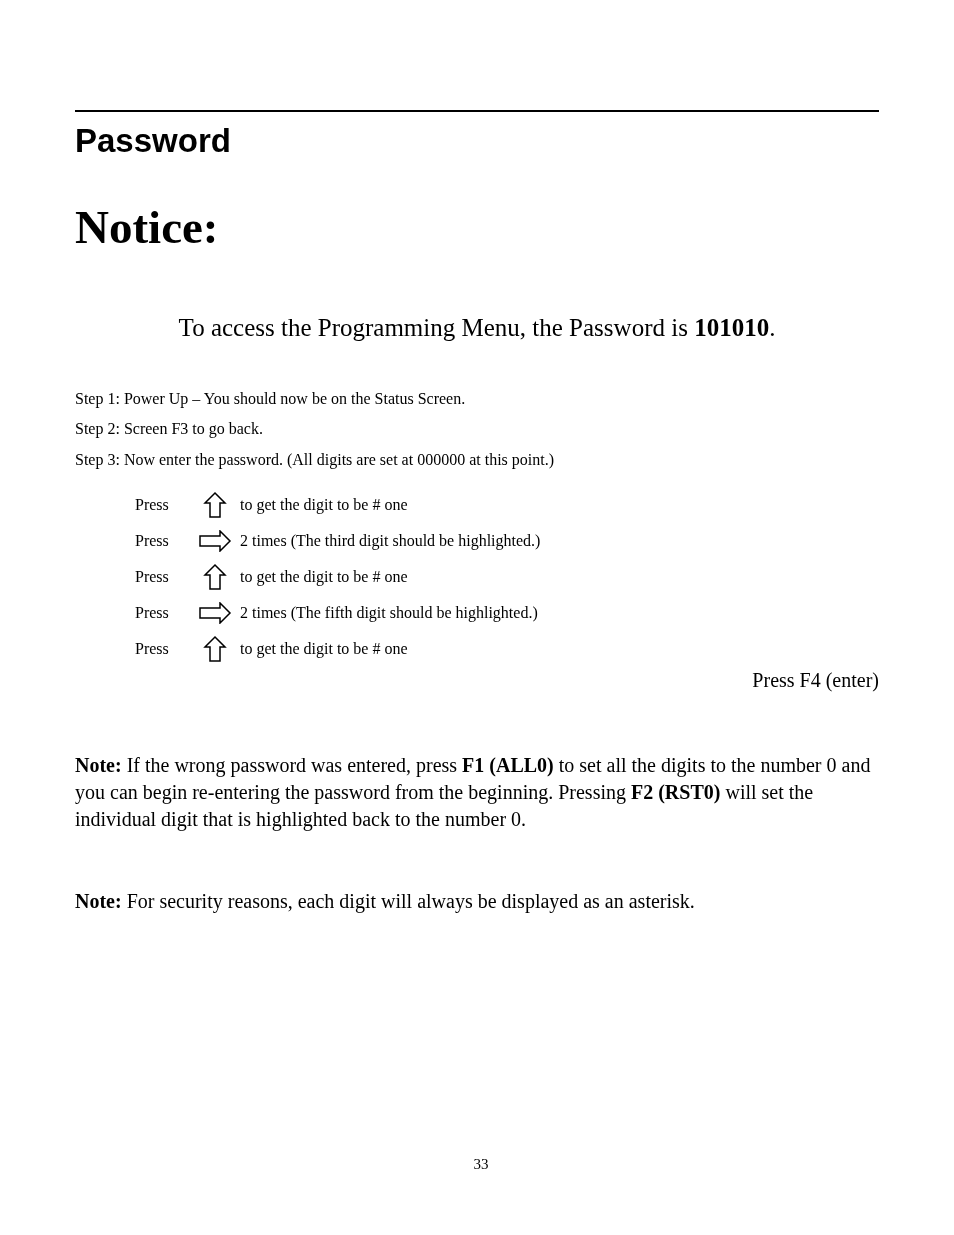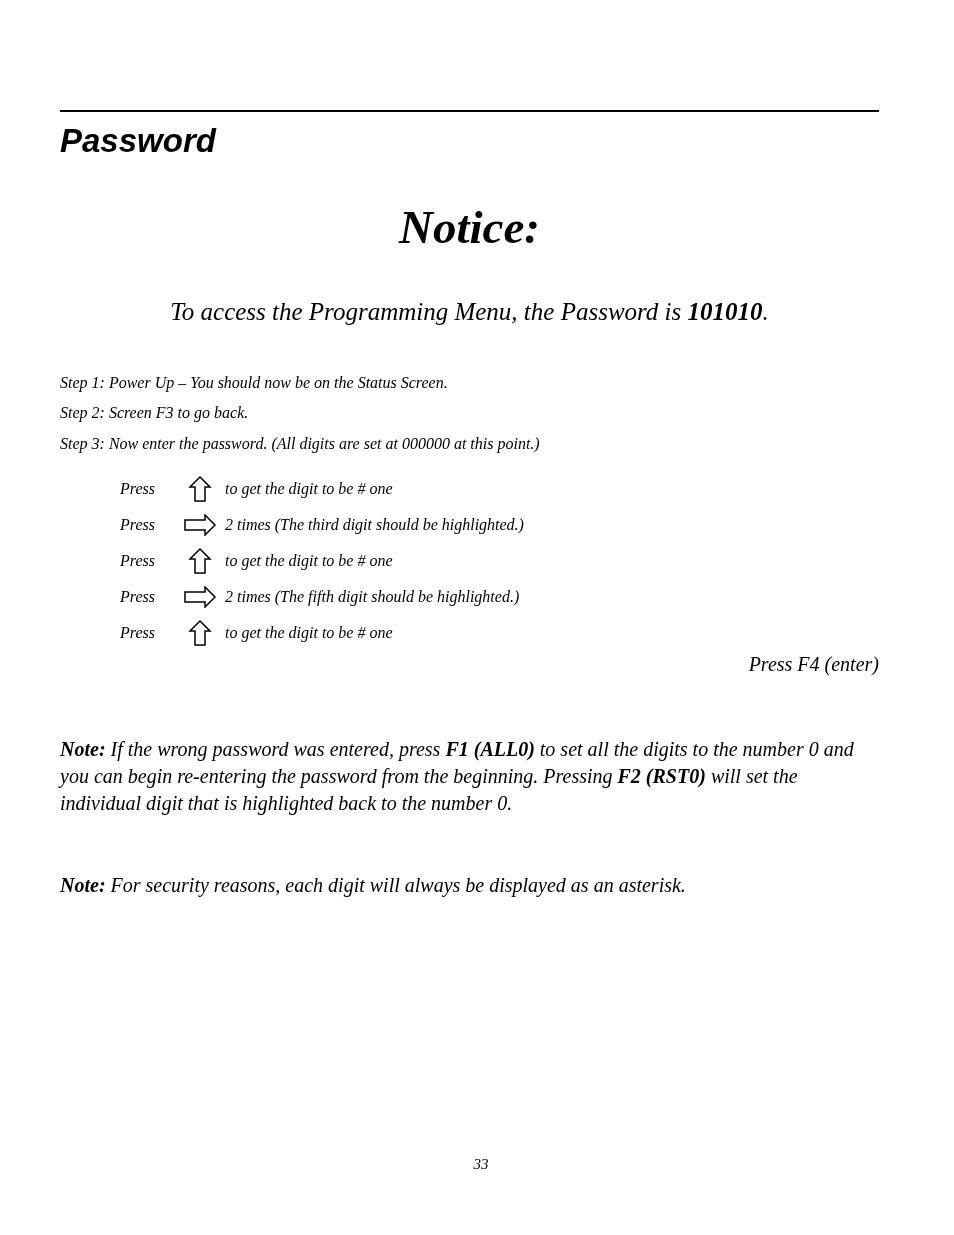--- a/index.html
+++ b/index.html
@@ -5,41 +5,39 @@
   * { box-sizing: border-box; }
   body {
     margin: 0;
     padding: 0;
     background: #fff;
     font-family: "Times New Roman", Times, serif;
     color: #000;
     width: 954px;
   }
   .page {
-    padding: 110px 75px 60px 60px;
+    padding: 110px 75px 60px 75px;
     position: relative;
     min-height: 1235px;
-    font-style: italic;
   }
   .top-rule {
     border-top: 2px solid #000;
     margin-bottom: 10px;
   }
   .section-heading {
     font-family: Arial, Helvetica, sans-serif;
     font-weight: bold;
     font-size: 33px;
     margin: 8px 0 30px 0;
   }
   .notice-heading {
     font-family: "Times New Roman", Times, serif;
     font-weight: bold;
     font-size: 47px;
-    text-align: center;
-    margin: 40px 0 44px 0;
+    margin: 40px 0 60px 0;
   }
   .access-line {
     font-size: 25px;
     text-align: center;
     margin: 0 0 42px 0;
   }
   .steps {
     font-size: 16px;
     line-height: 1.9;
     margin-bottom: 12px;

